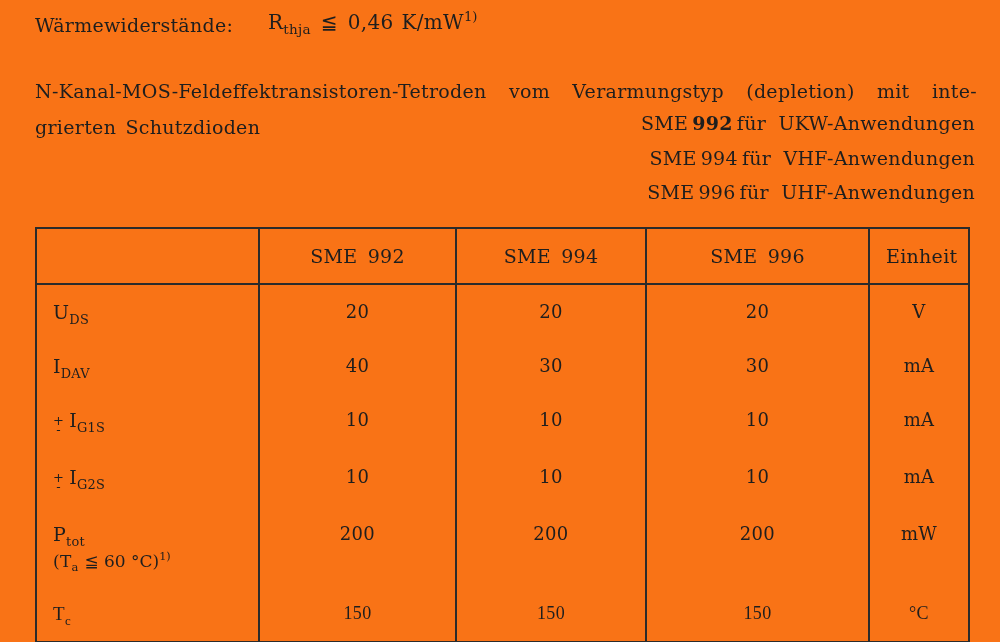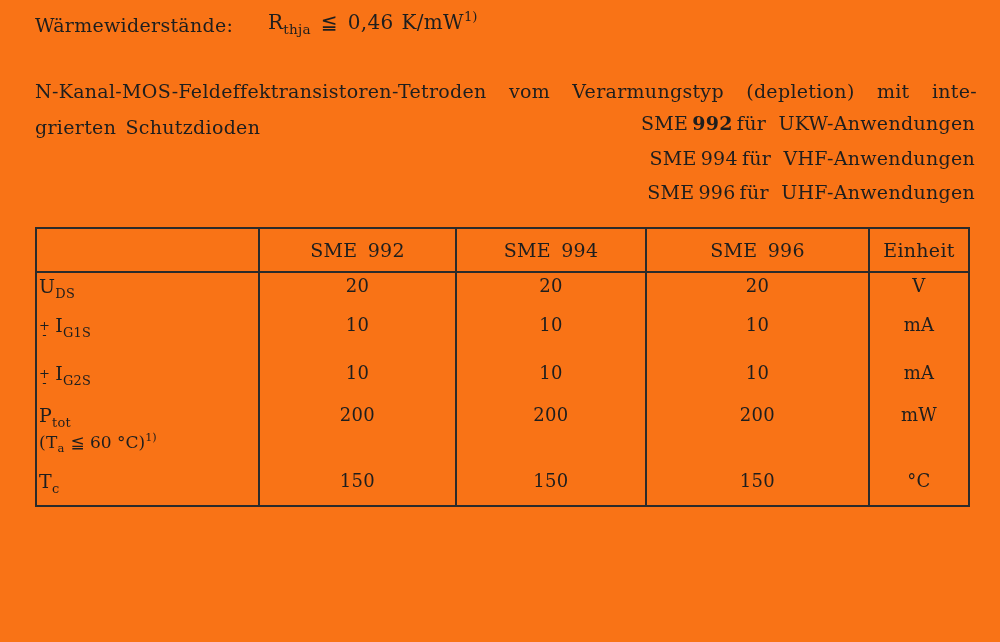--- a/index.html
+++ b/index.html
@@ -32,29 +32,29 @@
   .limits-title{font-weight:bold;font-size:21px;letter-spacing:0.5px;}
   .limits-sub{font-size:19px;margin-left:8px;word-spacing:2px;}
   
   .tbl-wrap{left:35px;top:227px;}
   table.limits{border-collapse:collapse;table-layout:fixed;width:933px;border:2px solid #2b2b2b;}
   table.limits col.c0{width:223px;}
   table.limits col.c1{width:197px;}
   table.limits col.c2{width:190px;}
   table.limits col.c3{width:223px;}
   table.limits col.c4{width:100px;}
-  table.limits th, table.limits td{font-weight:normal;padding:2px;}
+  table.limits th, table.limits td{font-weight:normal;padding:16px;}
   table.limits .vline{border-left:2px solid #2b2b2b;}
   tr.hdr{height:44px;}
   tr.hdr th{border-bottom:2px solid #2b2b2b;text-align:center;vertical-align:middle;font-size:19px;word-spacing:4px;}
   td{vertical-align:top;}
   td.val,td.unit{text-align:center;font-size:18px;padding-top:5px;word-spacing:2px;}
   td.lbl{padding-left:7px;padding-top:3px;font-size:19px;white-space:nowrap;}
   tr.r0{height:40px;} tr.r1{height:36px;} tr.r2{height:48px;} tr.r3{height:42px;}
-  tr.r4{height:66px;} tr.r5{height:38px;} tr.r6{height:48px;}
+  tr.r4{height:66px;} tr.r5{height:38px;font-family:Liberation Serif, serif;} tr.r6{height:48px;}
   .pm{display:inline-flex;flex-direction:column;align-items:center;font-size:13px;line-height:9px;margin-right:5px;vertical-align:2px;}
   .pm span{height:9px;}
   .note{font-size:17px;margin-top:6px;white-space:nowrap;}
   .note .rel{letter-spacing:0;}
   
   .footnote{left:35px;top:604px;word-spacing:4px;}
   .footnote .fn-ref{margin-right:10px;}
 </style>
 </head>
 <body>
@@ -91,20 +91,27 @@
       </tr>
 
       <tr class="r0">
         <td class="lbl"><span>U</span><sub>DS</sub></td>
         <td class="val vline">20</td>
         <td class="val vline">20</td>
         <td class="val vline">20</td>
         <td class="unit vline">V</td>
       </tr>
 
+      <tr class="r1">
+        <td class="lbl"><span>I</span><sub>DAV</sub></td>
+        <td class="val vline">40</td>
+        <td class="val vline">30</td>
+        <td class="val vline">30</td>
+        <td class="unit vline">mA</td>
+      </tr>
 
       <tr class="r2">
         <td class="lbl"><span class="pm">
                 <span>+</span>
                 <span>-</span>
               </span><span>I</span><sub>G1S</sub></td>
         <td class="val vline">10</td>
         <td class="val vline">10</td>
         <td class="val vline">10</td>
         <td class="unit vline">mA</td>

